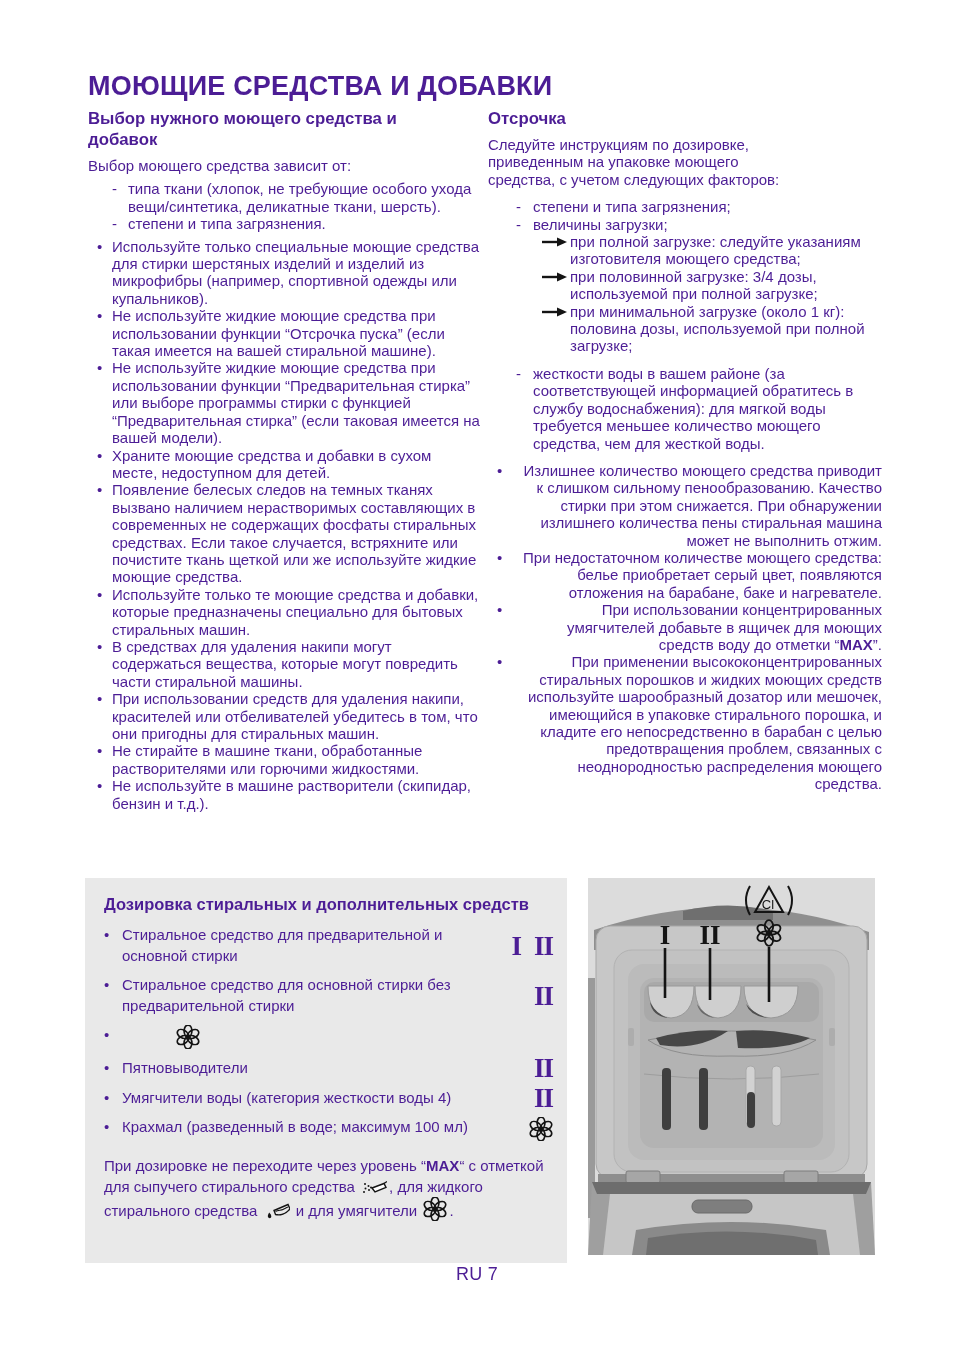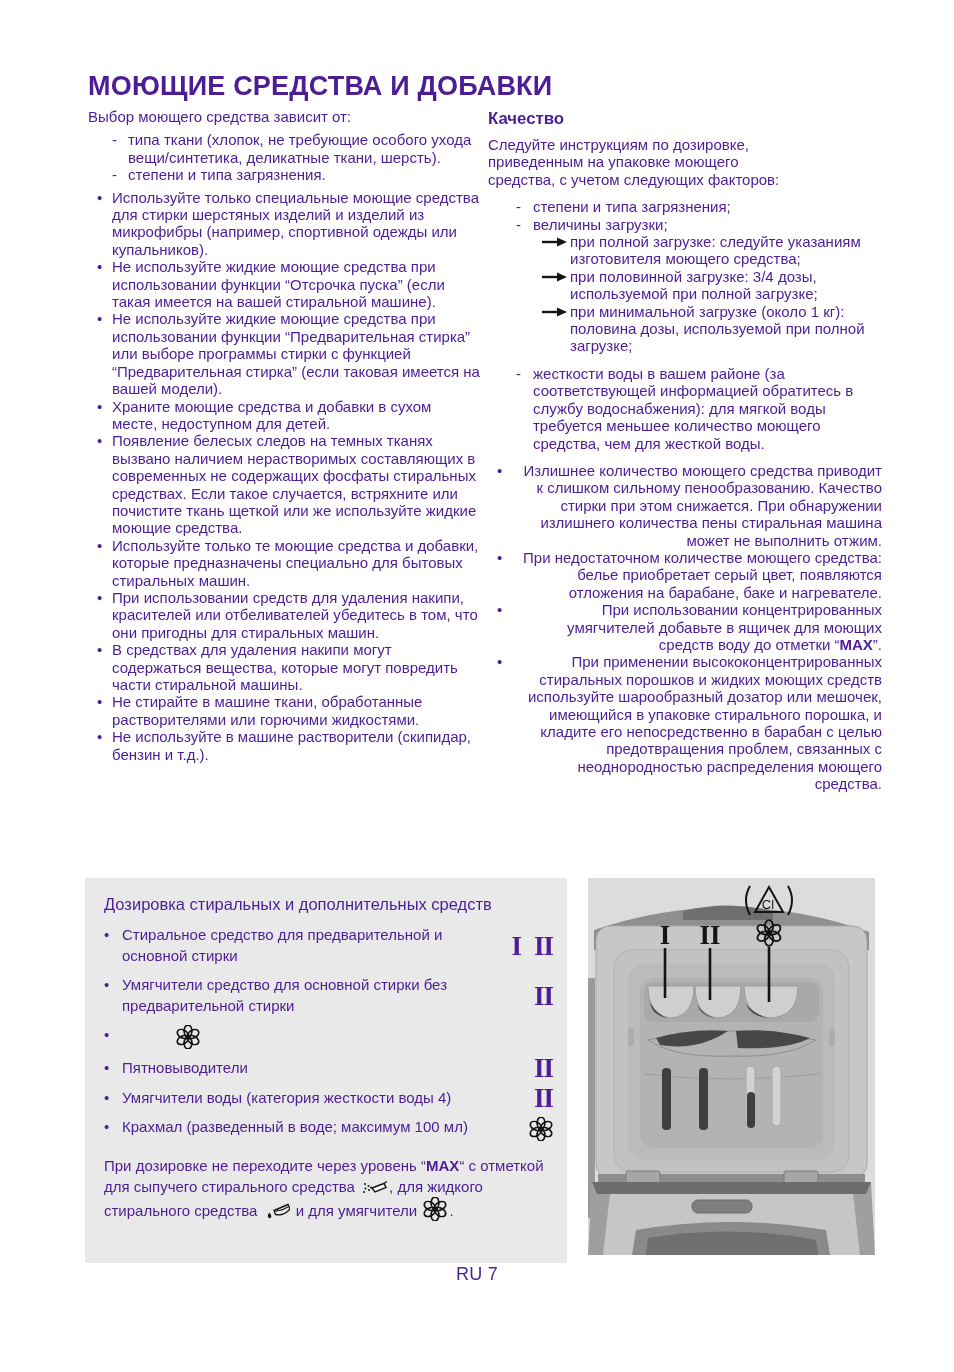--- a/index.html
+++ b/index.html
@@ -28,21 +28,21 @@
   .dot-list{margin-top:5px;}
   .dot-item{position:relative;}
   .col-left .dot-item{padding-left:24px;}
   .col-right .dot-item{padding-left:26px;}
   .dot-item::before{content:"\2022";position:absolute;left:9px;}
   .col-right .dot-list{margin-top:10px;text-align:right;}
   .max{font-weight:700;}
 
   .graybox{position:absolute;left:85px;top:878px;width:482px;height:385px;background:var(--box-bg,#e9e9e9);
            box-sizing:border-box;padding:16px 14px 10px 19px;font-size:15px;}
-  .graybox h3{font-size:16.5px;line-height:20px;font-weight:400;margin:0 0 11px;}
+  .graybox h3{font-size:16.5px;line-height:20px;font-weight:700;margin:0 0 11px;}
   .dosage-row{display:flex;margin-bottom:9px;line-height:20.5px;}
   .dot-mark{width:18px;flex:none;}
   .dot-mark::before{content:"\2022";}
   .dosage-row .txt{flex:1;padding-right:4px;}
   .dosage-row .icons{width:78px;flex:none;display:flex;justify-content:flex-end;align-items:center;gap:13px;}
   .roman{font-family:"Liberation Serif","DejaVu Serif",serif;font-weight:700;font-size:27px;
          line-height:20px;letter-spacing:-1px;}
   .icn{display:inline-block;line-height:0;}
   .icn svg{display:block;}
   .note{margin:14px 0 0;line-height:21px;}
@@ -83,41 +83,42 @@
       <path d="M11.5 10.5 C14 9 17 9.5 19 8.5 C21 7.5 22.5 6.5 24 6" fill="none" stroke="#141414" stroke-width="1.1"></path>
     </g>
   </defs>
 </svg>
 
 <div class="page">
 
   <h1 class="page-title">МОЮЩИЕ СРЕДСТВА И ДОБАВКИ</h1>
 
   <div class="col col-left">
+    <h2>Выбор нужного моющего средства и добавок</h2>
     <p class="intro">Выбор моющего средства зависит от:</p>
     <ul class="dash-list" id="left-dash">
         <li class="dash-item"><span>типа ткани (хлопок, не требующие особого ухода вещи/синтетика, деликатные ткани, шерсть).</span></li>
         <li class="dash-item"><span>степени и типа загрязнения.</span></li>
       </ul>
     <ul class="dot-list" id="left-bullets">
         <li class="dot-item"><span>Используйте только специальные моющие средства для стирки шерстяных изделий и изделий из микрофибры (например, спортивной одежды или купальников).</span></li>
         <li class="dot-item"><span>Не используйте жидкие моющие средства при использовании функции “Отсрочка пуска” (если такая имеется на вашей стиральной машине).</span></li>
         <li class="dot-item"><span>Не используйте жидкие моющие средства при использовании функции “Предварительная стирка” или выборе программы стирки с функцией “Предварительная стирка” (если таковая имеется на вашей модели).</span></li>
         <li class="dot-item"><span>Храните моющие средства и добавки в сухом месте, недоступном для детей.</span></li>
         <li class="dot-item"><span>Появление белесых следов на темных тканях вызвано наличием нерастворимых составляющих в современных не содержащих фосфаты стиральных средствах. Если такое случается, встряхните или почистите ткань щеткой или же используйте жидкие моющие средства.</span></li>
         <li class="dot-item"><span>Используйте только те моющие средства и добавки, которые предназначены специально для бытовых стиральных машин.</span></li>
+        <li class="dot-item"><span>В средствах для удаления накипи могут содержаться вещества, которые могут повредить части стиральной машины.</span></li>
         <li class="dot-item"><span>При использовании средств для удаления накипи, красителей или отбеливателей убедитесь в том, что они пригодны для стиральных машин.</span></li>
-        <li class="dot-item"><span>В средствах для удаления накипи могут содержаться вещества, которые могут повредить части стиральной машины.</span></li>
         <li class="dot-item"><span>Не стирайте в машине ткани, обработанные растворителями или горючими жидкостями.</span></li>
         <li class="dot-item"><span>Не используйте в машине растворители (скипидар, бензин и т.д.).</span></li>
       </ul>
   </div>
 
   <div class="col col-right">
-    <h2>Качество</h2>
+    <h2>Отсрочка</h2>
     <p class="intro">Следуйте инструкциям по дозировке, приведенным на упаковке моющего средства, с учетом следующих факторов:</p>
     <ul class="dash-list" id="right-dash">
         <li class="dash-item"><span>степени и типа загрязнения;</span></li>
         <li class="dash-item"><span>величины загрузки;</span></li>
         <li class="arrow-row"><span class="arr-wrap"><svg width="25" height="10" viewBox="0 0 25 10">
               <path d="M0 5 H16" stroke="#141414" stroke-width="2.4"></path>
               <path d="M15 0.6 L25 5 L15 9.4 Z" fill="#141414"></path>
             </svg></span><span>при полной загрузке: следуйте указаниям изготовителя моющего средства;</span></li>
         <li class="arrow-row"><span class="arr-wrap"><svg width="25" height="10" viewBox="0 0 25 10">
               <path d="M0 5 H16" stroke="#141414" stroke-width="2.4"></path>
@@ -143,21 +144,21 @@
         <div class="dosage-row">
           <span class="dot-mark"></span>
           <div class="txt">Стиральное средство для предварительной и основной стирки</div>
           <div class="icons">
             <span class="roman">I</span>
             <span class="roman">II</span>
           </div>
         </div>
         <div class="dosage-row">
           <span class="dot-mark"></span>
-          <div class="txt">Умягчители средство для основной стирки без предварительной стирки</div>
+          <div class="txt">Стиральное средство для основной стирки без предварительной стирки</div>
           <div class="icons">
             <span class="roman">II</span>
           </div>
         </div>
         <div class="dosage-row">
           <span class="dot-mark"></span>
           <div class="icons">
             <span class="icn flower">
               <svg width="24" height="24" viewBox="0 0 24 24">
                 <use href="#sym-flower" xlink:href="#sym-flower"></use>

